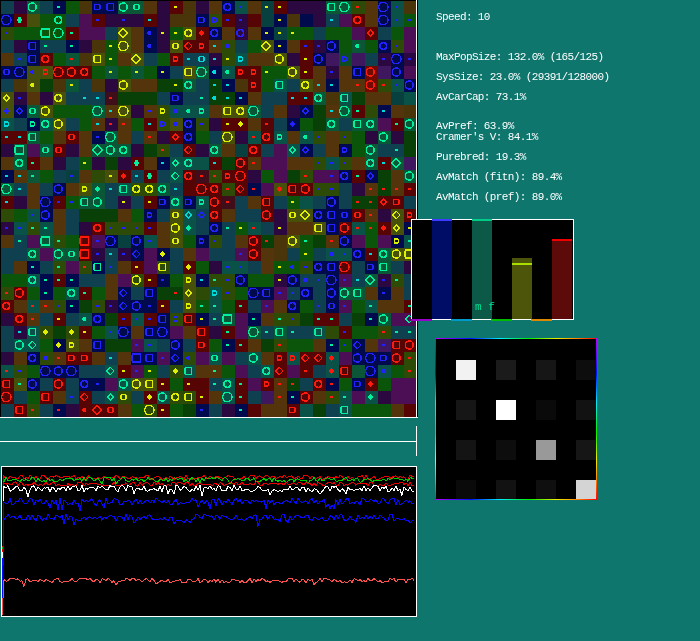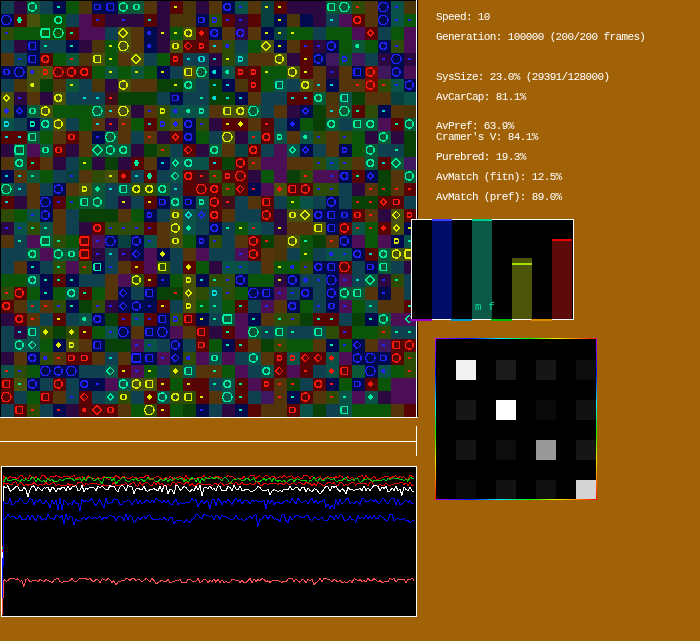--- a/index.html
+++ b/index.html
@@ -1,14 +1,14 @@
 <!DOCTYPE html>
 <html><head><meta charset="utf-8"><style>
 html,body{margin:0;padding:0;background:#000;width:700px;height:641px;overflow:hidden}
-#root{position:relative;width:700px;height:641px;background:#a16207;font-family:"Liberation Mono",monospace}
+#root{position:relative;width:700px;height:641px;background:#0f766e;font-family:"Liberation Mono",monospace}
 .tl{position:absolute;left:436px;font-size:11px;letter-spacing:-0.62px;line-height:11px;color:#fff;white-space:pre}
 </style></head><body>
 <div id="root">
 <svg width="418" height="418" style="position:absolute;left:0;top:0" shape-rendering="crispEdges">
       <rect x="0" y="0" width="418" height="418" fill="#000"></rect>
       <rect x="1" y="1" width="13" height="13" fill="#0e4050"></rect>
       <rect x="14" y="1" width="13" height="13" fill="#2b0840"></rect>
       <rect x="27" y="1" width="13" height="13" fill="#0b5636"></rect>
       <circle cx="32.3" cy="7" r="4.0" fill="none" stroke="#00f0a0" stroke-width="1.5"></circle>
       <rect x="40" y="1" width="13" height="13" fill="#0e4050"></rect>
@@ -1656,27 +1656,27 @@
       <rect x="1.5" y="46.5" width="415" height="150" fill="#000" stroke="#fff" stroke-width="1"></rect>
       <polyline fill="none" stroke="#e80000" stroke-width="1" points="2,196.0 3,126.8 4,55.9 6,59.0 8,58.7 10,56.4 12,57.5 14,57.3 16,58.2 18,58.8 20,55.7 22,55.4 24,59.0 26,57.2 28,58.7 30,55.3 32,57.3 34,58.5 36,56.3 38,59.5 40,59.3 42,55.4 44,55.4 46,57.7 48,59.4 50,57.0 52,56.3 54,57.2 56,55.4 58,56.3 60,57.2 62,57.5 64,56.3 66,56.3 68,56.3 70,57.3 72,56.6 74,55.4 76,59.0 78,57.7 80,58.1 82,56.1 84,59.7 86,59.1 88,55.8 90,56.8 92,58.5 94,58.4 96,59.4 98,57.2 100,59.0 102,58.2 104,56.6 106,57.9 108,59.2 110,59.0 112,57.5 114,57.9 116,55.5 118,56.4 120,58.8 122,57.1 124,56.1 126,57.7 128,58.4 130,58.3 132,56.9 134,57.2 136,57.5 138,58.7 140,57.6 142,57.0 144,57.5 146,55.4 148,55.5 150,58.4 152,59.6 154,57.9 156,57.0 158,56.0 160,57.5 162,59.6 164,58.7 166,57.7 168,59.1 170,56.3 172,57.6 174,59.5 176,57.8 178,57.3 180,56.5 182,57.7 184,59.5 186,55.3 188,58.7 190,58.9 192,59.2 194,58.6 196,58.9 198,57.6 200,57.8 202,57.2 204,55.5 206,59.1 208,57.8 210,56.2 212,57.5 214,57.4 216,56.9 218,56.8 220,57.7 222,58.0 224,58.0 226,57.3 228,55.4 230,56.3 232,56.1 234,57.9 236,59.1 238,58.8 240,58.8 242,58.9 244,56.4 246,59.0 248,58.3 250,55.7 252,55.4 254,55.4 256,58.6 258,56.4 260,55.8 262,58.0 264,56.8 266,55.6 268,56.0 270,57.6 272,56.0 274,56.5 276,58.4 278,57.3 280,56.7 282,57.4 284,55.4 286,57.0 288,57.2 290,56.1 292,55.8 294,59.3 296,57.5 298,56.2 300,58.0 302,58.9 304,55.4 306,55.4 308,55.9 310,58.5 312,56.0 314,58.4 316,58.3 318,57.7 320,56.3 322,59.6 324,58.8 326,57.6 328,56.3 330,58.2 332,57.0 334,57.8 336,56.7 338,58.1 340,55.6 342,56.6 344,59.6 346,59.2 348,56.6 350,59.1 352,56.7 354,59.4 356,58.6 358,57.1 360,56.4 362,55.3 364,59.2 366,55.5 368,58.9 370,59.5 372,57.8 374,56.1 376,59.1 378,59.6 380,58.4 382,57.5 384,57.0 386,56.8 388,56.2 390,58.3 392,57.2 394,56.2 396,55.8 398,58.2 400,56.6 402,57.5 404,56.7 406,59.1 408,59.3 410,55.4 412,56.2 414,56.7"></polyline>
       <polyline fill="none" stroke="#00cc00" stroke-width="1" points="2,196.0 3,127.8 4,61.5 6,57.5 8,61.0 10,60.2 12,60.0 14,59.9 16,59.2 18,60.5 20,61.5 22,59.3 24,60.9 26,58.7 28,61.2 30,59.8 32,57.4 34,57.9 36,61.7 38,58.1 40,60.8 42,61.3 44,60.8 46,61.6 48,58.0 50,60.4 52,59.6 54,61.4 56,61.0 58,61.2 60,59.3 62,61.3 64,59.4 66,58.7 68,58.0 70,58.5 72,58.7 74,60.4 76,59.6 78,59.9 80,58.2 82,61.4 84,57.6 86,60.5 88,58.1 90,57.6 92,58.5 94,61.2 96,59.6 98,58.4 100,61.2 102,63.5 104,58.1 106,57.7 108,57.4 110,57.4 112,60.9 114,58.1 116,64.0 118,61.0 120,60.0 122,57.8 124,57.4 126,60.7 128,61.3 130,61.1 132,59.4 134,60.2 136,57.7 138,61.1 140,59.9 142,59.6 144,61.5 146,60.0 148,57.4 150,60.0 152,58.0 154,60.1 156,61.6 158,61.7 160,59.3 162,59.9 164,60.8 166,58.4 168,61.7 170,59.1 172,60.5 174,57.7 176,58.3 178,59.6 180,58.7 182,58.2 184,61.5 186,59.2 188,63.1 190,59.6 192,57.7 194,58.9 196,61.4 198,58.6 200,63.0 202,57.7 204,61.0 206,57.4 208,59.1 210,58.2 212,57.6 214,58.9 216,57.6 218,58.1 220,59.0 222,60.6 224,57.8 226,57.7 228,60.1 230,64.3 232,60.7 234,59.5 236,59.3 238,58.5 240,59.4 242,60.8 244,61.0 246,58.3 248,58.4 250,60.3 252,59.9 254,57.7 256,61.7 258,61.4 260,61.2 262,60.2 264,58.6 266,60.3 268,59.2 270,57.8 272,61.5 274,57.7 276,60.4 278,61.2 280,60.4 282,61.7 284,59.8 286,63.0 288,61.2 290,59.5 292,59.1 294,61.4 296,59.4 298,58.8 300,60.2 302,61.0 304,60.0 306,60.2 308,63.5 310,60.4 312,60.2 314,57.4 316,60.5 318,61.3 320,57.7 322,60.7 324,60.6 326,58.1 328,57.9 330,59.2 332,59.8 334,58.2 336,61.1 338,61.0 340,60.6 342,60.3 344,58.5 346,57.4 348,60.6 350,60.6 352,59.1 354,60.8 356,57.9 358,59.0 360,62.3 362,61.6 364,59.7 366,59.2 368,58.7 370,59.4 372,61.3 374,60.9 376,60.1 378,60.2 380,61.0 382,60.1 384,59.6 386,60.8 388,58.7 390,59.3 392,58.5 394,57.8 396,59.0 398,58.7 400,59.3 402,59.2 404,61.2 406,59.2 408,61.4 410,57.7 412,58.1 414,58.9"></polyline>
       <polyline fill="none" stroke="#e80000" stroke-width="1" points="2,196.0 3,130.0 4,62.8 6,64.2 8,63.4 10,64.5 12,64.6 14,62.1 16,61.9 18,65.5 20,62.9 22,62.8 24,66.2 26,63.9 28,65.5 30,63.9 32,64.6 34,62.5 36,64.6 38,65.6 40,64.1 42,65.1 44,64.8 46,62.1 48,65.1 50,64.4 52,63.1 54,61.9 56,65.6 58,63.9 60,65.0 62,65.7 64,64.9 66,65.9 68,63.5 70,65.3 72,63.8 74,65.9 76,65.7 78,62.2 80,62.4 82,62.8 84,66.0 86,63.7 88,64.6 90,63.1 92,64.0 94,63.5 96,63.3 98,64.4 100,64.4 102,65.8 104,64.8 106,65.9 108,65.6 110,66.2 112,64.8 114,62.5 116,65.6 118,66.0 120,65.8 122,64.3 124,64.9 126,62.7 128,65.5 130,64.3 132,63.1 134,62.1 136,65.6 138,66.2 140,62.2 142,65.3 144,63.6 146,62.5 148,63.1 150,65.2 152,65.6 154,62.0 156,64.5 158,62.0 160,65.0 162,63.3 164,65.7 166,66.1 168,64.0 170,66.2 172,63.2 174,62.1 176,64.4 178,61.9 180,62.7 182,63.6 184,64.5 186,62.5 188,62.0 190,65.6 192,63.2 194,66.0 196,65.7 198,63.5 200,63.8 202,64.1 204,64.6 206,64.4 208,64.3 210,64.5 212,65.9 214,64.0 216,63.7 218,65.0 220,62.8 222,63.1 224,66.1 226,64.1 228,64.2 230,61.9 232,63.6 234,64.4 236,61.9 238,64.5 240,64.6 242,62.1 244,64.6 246,63.9 248,64.8 250,63.4 252,64.9 254,65.0 256,61.9 258,62.1 260,64.8 262,66.0 264,62.9 266,63.8 268,64.4 270,63.2 272,63.4 274,63.2 276,63.4 278,64.4 280,63.1 282,63.5 284,65.2 286,61.9 288,64.3 290,65.0 292,63.2 294,62.8 296,65.3 298,62.9 300,62.6 302,63.7 304,64.9 306,62.2 308,63.2 310,63.3 312,65.5 314,63.7 316,65.6 318,62.5 320,63.3 322,64.7 324,65.7 326,63.8 328,62.8 330,62.3 332,64.1 334,62.6 336,65.3 338,65.5 340,62.6 342,63.0 344,65.4 346,64.6 348,65.3 350,63.3 352,62.4 354,63.1 356,65.3 358,63.0 360,63.3 362,63.6 364,63.6 366,63.6 368,65.9 370,62.5 372,61.8 374,66.0 376,65.7 378,66.1 380,63.7 382,66.0 384,65.9 386,62.8 388,65.1 390,65.5 392,64.7 394,64.1 396,63.1 398,63.3 400,62.8 402,62.1 404,64.4 406,63.1 408,65.4 410,62.0 412,65.8 414,64.9"></polyline>
       <polyline fill="none" stroke="#ffffff" stroke-width="1" points="2,196.0 3,132.2 4,66.8 6,67.8 8,65.7 10,71.2 12,70.2 14,68.7 16,66.4 18,66.7 20,70.6 22,70.4 24,67.3 26,70.0 28,77.0 30,69.6 32,66.4 34,65.9 36,70.8 38,67.2 40,69.0 42,70.7 44,67.9 46,68.1 48,67.3 50,71.8 52,67.1 54,68.3 56,71.7 58,67.9 60,69.3 62,67.6 64,67.4 66,71.1 68,65.7 70,70.2 72,66.8 74,66.4 76,65.6 78,71.0 80,70.0 82,65.4 84,71.5 86,67.9 88,69.3 90,67.2 92,68.1 94,67.7 96,70.8 98,66.4 100,67.6 102,65.9 104,68.0 106,69.7 108,69.6 110,65.6 112,66.9 114,66.1 116,70.3 118,71.6 120,66.8 122,65.5 124,66.9 126,70.6 128,65.5 130,66.9 132,66.8 134,73.9 136,68.9 138,67.9 140,69.5 142,70.1 144,65.9 146,70.9 148,71.2 150,69.5 152,69.4 154,68.7 156,69.7 158,71.2 160,65.8 162,71.5 164,65.6 166,66.1 168,73.6 170,69.4 172,70.1 174,74.3 176,65.4 178,66.0 180,70.3 182,68.8 184,66.6 186,67.4 188,70.3 190,72.0 192,69.1 194,70.8 196,66.2 198,70.2 200,65.4 202,76.4 204,67.7 206,67.3 208,68.4 210,65.9 212,69.3 214,68.6 216,70.8 218,65.7 220,66.6 222,70.7 224,70.4 226,70.9 228,66.3 230,67.5 232,71.1 234,65.3 236,68.8 238,69.9 240,65.8 242,70.7 244,70.2 246,69.3 248,69.2 250,71.1 252,71.1 254,70.9 256,69.2 258,66.2 260,67.6 262,70.0 264,70.5 266,71.1 268,69.0 270,74.4 272,71.3 274,69.5 276,70.5 278,71.4 280,70.4 282,71.4 284,69.0 286,69.0 288,70.2 290,66.0 292,69.6 294,69.3 296,67.2 298,67.9 300,71.0 302,67.3 304,67.4 306,71.7 308,67.9 310,70.5 312,72.0 314,68.8 316,69.2 318,71.4 320,74.2 322,71.6 324,69.2 326,65.9 328,66.7 330,71.0 332,66.3 334,67.2 336,66.3 338,69.7 340,71.4 342,68.7 344,70.6 346,74.0 348,67.1 350,69.8 352,69.5 354,70.9 356,68.9 358,69.9 360,68.5 362,70.7 364,65.7 366,70.9 368,67.8 370,70.8 372,67.8 374,65.5 376,65.4 378,66.3 380,70.7 382,66.8 384,68.4 386,66.5 388,71.7 390,71.2 392,67.7 394,70.6 396,66.0 398,71.1 400,69.4 402,75.4 404,66.9 406,69.5 408,71.0 410,67.5 412,71.0 414,71.0"></polyline>
       <polyline fill="none" stroke="#0808ff" stroke-width="1" points="2,196.0 3,138.8 4,82.3 6,83.5 8,83.1 10,78.3 12,84.5 14,84.2 16,81.3 18,81.8 20,78.2 22,80.0 24,83.3 26,83.5 28,82.3 30,78.1 32,79.5 34,84.8 36,80.1 38,81.8 40,79.5 42,82.8 44,84.2 46,80.6 48,83.2 50,87.8 52,80.4 54,83.7 56,80.2 58,89.8 60,78.3 62,90.0 64,80.6 66,81.7 68,84.6 70,83.2 72,84.5 74,80.5 76,83.4 78,83.2 80,90.7 82,78.7 84,82.3 86,80.4 88,81.8 90,80.3 92,78.6 94,82.8 96,86.1 98,81.7 100,79.7 102,83.7 104,87.6 106,78.3 108,83.8 110,83.1 112,82.4 114,78.8 116,79.1 118,80.1 120,84.9 122,84.7 124,81.4 126,81.4 128,80.8 130,80.7 132,84.6 134,81.5 136,78.7 138,83.4 140,80.6 142,83.4 144,82.6 146,80.6 148,80.0 150,83.3 152,80.1 154,82.5 156,78.2 158,79.8 160,81.2 162,82.5 164,80.5 166,83.1 168,80.5 170,84.0 172,84.7 174,81.6 176,79.2 178,84.5 180,82.8 182,83.1 184,83.4 186,82.6 188,82.3 190,82.4 192,78.3 194,81.1 196,79.6 198,87.2 200,83.0 202,80.3 204,84.2 206,80.7 208,82.1 210,88.7 212,80.0 214,78.9 216,86.0 218,78.7 220,80.4 222,84.6 224,80.9 226,82.5 228,79.1 230,81.9 232,84.7 234,80.5 236,78.1 238,81.9 240,79.1 242,84.2 244,81.0 246,80.1 248,80.7 250,84.3 252,79.9 254,81.5 256,80.3 258,81.4 260,81.3 262,82.3 264,80.1 266,88.8 268,80.0 270,83.4 272,79.9 274,84.8 276,82.2 278,82.5 280,83.2 282,83.3 284,81.7 286,80.1 288,81.3 290,83.2 292,78.3 294,81.2 296,84.1 298,78.2 300,81.0 302,82.9 304,81.4 306,80.7 308,83.9 310,80.1 312,78.5 314,82.8 316,80.0 318,84.3 320,81.4 322,81.5 324,79.1 326,87.4 328,83.7 330,88.4 332,84.8 334,89.2 336,79.6 338,84.6 340,79.0 342,84.3 344,82.3 346,79.2 348,78.4 350,83.7 352,82.0 354,84.1 356,81.0 358,82.2 360,84.5 362,78.5 364,79.1 366,81.5 368,81.9 370,79.9 372,79.8 374,81.6 376,79.7 378,83.1 380,83.0 382,78.7 384,78.7 386,82.1 388,84.1 390,80.3 392,78.3 394,78.5 396,84.6 398,79.6 400,84.7 402,83.7 404,82.3 406,79.7 408,82.3 410,80.7 412,83.8 414,83.6"></polyline>
       <polyline fill="none" stroke="#0808ff" stroke-width="1" points="2,196.0 3,146.8 4,99.5 6,97.4 8,94.1 10,97.3 12,96.6 14,96.0 16,99.1 18,97.8 20,95.4 22,99.6 24,99.6 26,99.8 28,94.7 30,99.6 32,94.7 34,98.4 36,100.6 38,95.5 40,96.6 42,100.3 44,98.5 46,99.6 48,94.3 50,98.2 52,98.1 54,100.1 56,94.9 58,96.2 60,97.4 62,95.5 64,104.0 66,94.2 68,100.3 70,96.2 72,96.7 74,104.8 76,99.2 78,100.8 80,100.8 82,98.7 84,97.1 86,99.5 88,97.3 90,96.9 92,99.2 94,97.4 96,98.1 98,98.1 100,95.8 102,100.4 104,96.9 106,98.3 108,97.3 110,95.1 112,96.2 114,96.3 116,100.7 118,96.7 120,96.3 122,97.4 124,100.5 126,94.1 128,99.7 130,94.9 132,96.6 134,103.0 136,100.5 138,97.0 140,99.6 142,97.3 144,96.6 146,98.4 148,95.1 150,94.8 152,98.5 154,100.2 156,98.9 158,99.8 160,98.3 162,100.3 164,97.2 166,99.5 168,100.5 170,97.1 172,97.1 174,104.2 176,100.8 178,100.5 180,99.9 182,100.7 184,103.1 186,99.7 188,100.8 190,102.6 192,99.3 194,98.9 196,94.6 198,94.9 200,97.3 202,98.9 204,94.3 206,95.1 208,95.1 210,96.7 212,95.6 214,100.3 216,95.2 218,95.7 220,99.4 222,95.4 224,96.7 226,96.8 228,97.8 230,99.0 232,99.6 234,98.6 236,95.2 238,99.3 240,99.3 242,98.9 244,101.0 246,99.4 248,97.9 250,96.1 252,99.0 254,95.2 256,94.9 258,106.5 260,99.2 262,99.1 264,96.1 266,95.5 268,99.4 270,95.6 272,95.8 274,99.2 276,98.9 278,99.4 280,101.9 282,94.9 284,94.3 286,100.5 288,102.7 290,96.6 292,99.7 294,98.1 296,95.0 298,95.3 300,96.7 302,97.9 304,97.4 306,95.0 308,95.4 310,99.6 312,100.5 314,97.6 316,98.1 318,100.0 320,98.8 322,97.3 324,100.2 326,100.4 328,99.9 330,95.8 332,96.6 334,100.1 336,94.7 338,99.3 340,94.7 342,95.0 344,99.8 346,100.6 348,99.4 350,96.6 352,99.8 354,100.0 356,102.4 358,94.8 360,99.0 362,97.5 364,98.8 366,94.7 368,98.6 370,96.5 372,99.1 374,95.3 376,98.4 378,99.1 380,94.9 382,97.2 384,98.0 386,100.7 388,100.3 390,94.1 392,94.3 394,100.6 396,99.0 398,98.3 400,99.8 402,99.8 404,98.6 406,101.2 408,99.8 410,103.1 412,100.7 414,100.2"></polyline>
       <polyline fill="none" stroke="#ff5050" stroke-width="1" points="2,196.0 3,178.2 4,159.7 6,161.2 8,160.7 10,158.4 12,158.3 14,158.4 16,160.1 18,158.7 20,161.1 22,160.9 24,166.4 26,159.5 28,158.7 30,162.0 32,160.9 34,159.9 36,160.5 38,161.4 40,159.6 42,160.3 44,161.9 46,159.3 48,160.6 50,161.6 52,162.8 54,160.1 56,158.8 58,158.3 60,161.8 62,162.3 64,161.4 66,160.9 68,162.1 70,160.4 72,158.4 74,161.2 76,162.0 78,160.0 80,158.2 82,158.9 84,158.4 86,158.7 88,160.0 90,158.5 92,160.7 94,162.0 96,159.4 98,159.8 100,162.7 102,158.9 104,159.2 106,160.9 108,158.1 110,159.9 112,162.7 114,160.6 116,165.1 118,161.8 120,161.9 122,160.0 124,161.1 126,158.4 128,158.9 130,160.3 132,158.6 134,158.2 136,161.0 138,159.3 140,159.8 142,162.2 144,160.3 146,158.5 148,159.7 150,162.1 152,158.2 154,160.6 156,163.6 158,162.8 160,161.4 162,159.9 164,161.8 166,161.8 168,159.2 170,162.8 172,162.0 174,161.7 176,160.6 178,160.5 180,159.3 182,162.7 184,162.6 186,162.7 188,159.2 190,159.0 192,161.1 194,162.1 196,161.2 198,158.5 200,162.5 202,161.7 204,159.0 206,159.7 208,162.8 210,160.0 212,161.6 214,158.7 216,162.4 218,158.8 220,162.8 222,159.8 224,162.7 226,161.2 228,162.6 230,162.3 232,159.1 234,159.5 236,160.9 238,160.1 240,162.5 242,160.3 244,162.4 246,162.5 248,160.7 250,158.2 252,162.5 254,158.9 256,161.6 258,159.7 260,160.8 262,158.6 264,159.3 266,161.8 268,160.8 270,162.5 272,161.0 274,160.6 276,160.3 278,160.4 280,161.5 282,162.6 284,160.8 286,162.1 288,158.7 290,158.4 292,158.5 294,161.9 296,158.8 298,161.3 300,162.3 302,159.2 304,160.0 306,162.9 308,158.9 310,160.6 312,159.0 314,164.5 316,162.6 318,161.1 320,158.4 322,161.9 324,158.6 326,158.3 328,159.4 330,160.1 332,162.0 334,158.8 336,160.8 338,161.8 340,160.1 342,162.6 344,161.9 346,162.2 348,162.2 350,159.7 352,162.5 354,158.7 356,159.2 358,161.0 360,159.6 362,161.7 364,160.5 366,162.0 368,158.2 370,160.7 372,160.4 374,158.6 376,160.2 378,162.1 380,160.5 382,162.8 384,162.1 386,161.2 388,161.7 390,158.4 392,159.3 394,158.5 396,162.3 398,159.5 400,159.5 402,158.9 404,159.4 406,162.8 408,159.3 410,159.6 412,158.1 414,160.4"></polyline>
     </svg>
 <div class="tl" style="top:12.2px">Speed: 10</div>
-    <div class="tl" style="top:32.1px">Generation: 100000 (200/200 frames)</div>
+    <div class="tl" style="top:52.1px">MaxPopSize: 132.0% (165/125)</div>
     <div class="tl" style="top:72.0px">SysSize: 23.0% (29391/128000)</div>
-    <div class="tl" style="top:91.9px">AvCarCap: 81.1%</div>
+    <div class="tl" style="top:91.9px">AvCarCap: 73.1%</div>
     <div class="tl" style="top:121px">AvPref: 63.9%</div>
     <div class="tl" style="top:131.8px">Cramer's V: 84.1%</div>
     <div class="tl" style="top:151.7px">Purebred: 19.3%</div>
-    <div class="tl" style="top:171.6px">AvMatch (fitn): 12.5%</div>
+    <div class="tl" style="top:171.6px">AvMatch (fitn): 89.4%</div>
     <div class="tl" style="top:191.6px">AvMatch (pref): 89.0%</div>
 <div style="position:absolute;left:406px;top:213px;width:180px;height:112px"><svg width="180" height="112" shape-rendering="crispEdges">
         <rect x="5" y="6" width="163" height="101" fill="#000"></rect>
         <rect x="5" y="6" width="163" height="1" fill="#fff"></rect>
         <rect x="5" y="106" width="163" height="1" fill="#fff"></rect>
         <rect x="5" y="6" width="1" height="101" fill="#fff"></rect>
         <rect x="167" y="6" width="1" height="101" fill="#fff"></rect>
         <rect x="5" y="105.5" width="21" height="2" fill="#9900cc"></rect>
         <rect x="26" y="6" width="20" height="100" fill="#000d66"></rect>
         <rect x="26" y="6" width="20" height="2" fill="#3c3cff"></rect>

